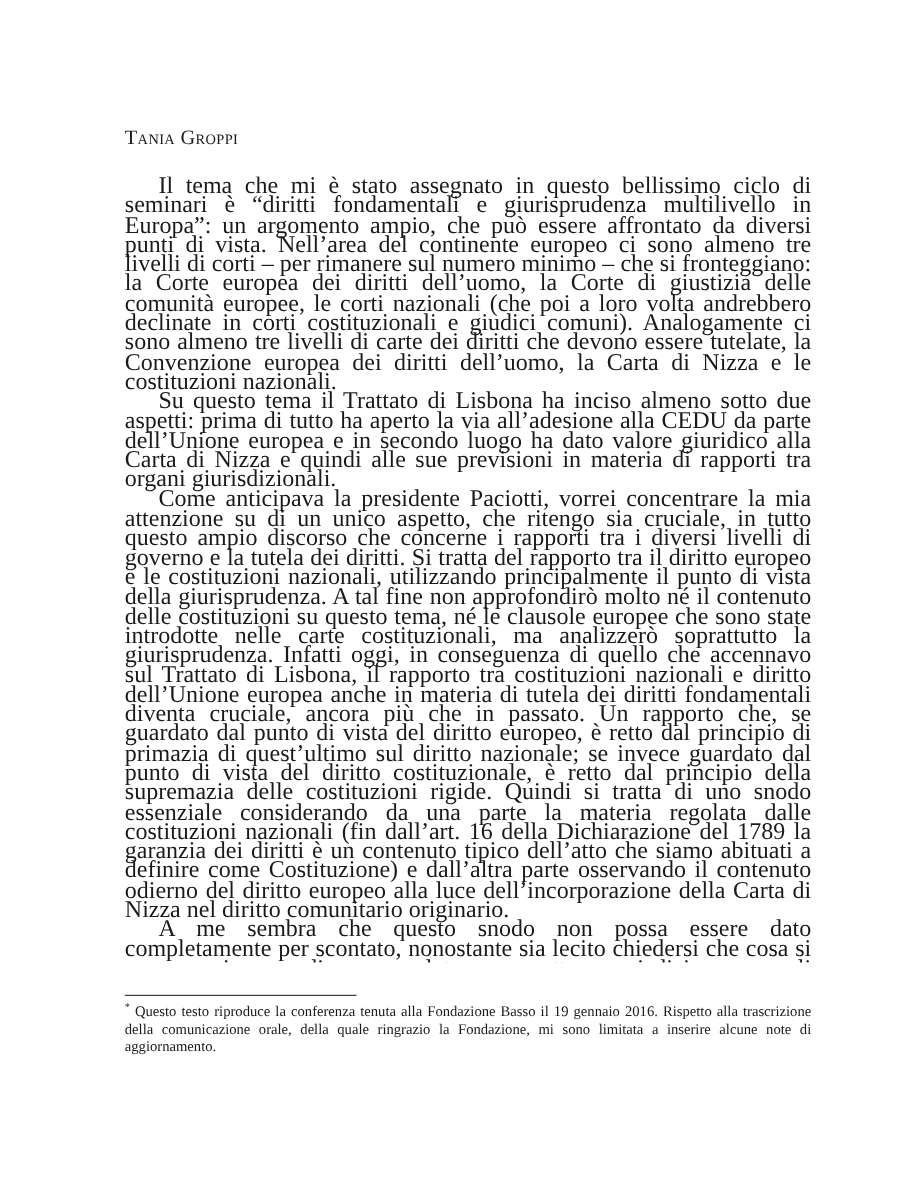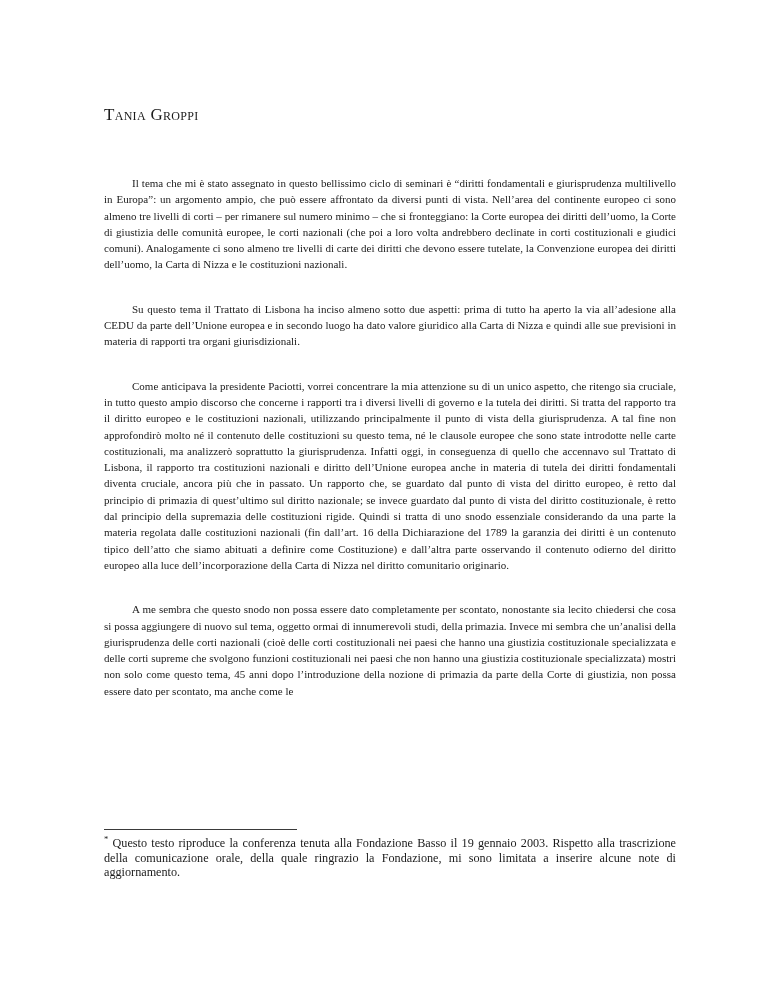--- a/index.html
+++ b/index.html
@@ -40,25 +40,24 @@
     font-size: 11px;
     vertical-align: super;
     line-height: 0;
   }
   .body-text {
     margin-top: 22px;
     height: 655px;
     overflow: hidden;
   }
   .body-text .para {
-    font-size: 11px;
+    font-size: 20px;
     line-height: 16.3px;
     text-align: justify;
     text-indent: 28px;
-    margin-top: 28px;
   }
   .footnote-area {
     position: absolute;
     left: 100px;
     top: 829px;
     width: 572px;
   }
   .footnote-rule {
     width: 193px;
     height: 0;
@@ -89,16 +88,16 @@
     <main class="body-text">
         <p class="para">Il tema che mi è stato assegnato in questo bellissimo ciclo di seminari è “diritti fondamentali e giurisprudenza multilivello in Europa”: un argomento ampio, che può essere affrontato da diversi punti di vista. Nell’area del continente europeo ci sono almeno tre livelli di corti – per rimanere sul numero minimo – che si fronteggiano: la Corte europea dei diritti dell’uomo, la Corte di giustizia delle comunità europee, le corti nazionali (che poi a loro volta andrebbero declinate in corti costituzionali e giudici comuni). Analogamente ci sono almeno tre livelli di carte dei diritti che devono essere tutelate, la Convenzione europea dei diritti dell’uomo, la Carta di Nizza e le costituzioni nazionali.</p>
         <p class="para">Su questo tema il Trattato di Lisbona ha inciso almeno sotto due aspetti: prima di tutto ha aperto la via all’adesione alla CEDU da parte dell’Unione europea e in secondo luogo ha dato valore giuridico alla Carta di Nizza e quindi alle sue previsioni in materia di rapporti tra organi giurisdizionali.</p>
         <p class="para">Come anticipava la presidente Paciotti, vorrei concentrare la mia attenzione su di un unico aspetto, che ritengo sia cruciale, in tutto questo ampio discorso che concerne i rapporti tra i diversi livelli di governo e la tutela dei diritti. Si tratta del rapporto tra il diritto europeo e le costituzioni nazionali, utilizzando principalmente il punto di vista della giurisprudenza. A tal fine non approfondirò molto né il contenuto delle costituzioni su questo tema, né le clausole europee che sono state introdotte nelle carte costituzionali, ma analizzerò soprattutto la giurisprudenza. Infatti oggi, in conseguenza di quello che accennavo sul Trattato di Lisbona, il rapporto tra costituzioni nazionali e diritto dell’Unione europea anche in materia di tutela dei diritti fondamentali diventa cruciale, ancora più che in passato. Un rapporto che, se guardato dal punto di vista del diritto europeo, è retto dal principio di primazia di quest’ultimo sul diritto nazionale; se invece guardato dal punto di vista del diritto costituzionale, è retto dal principio della supremazia delle costituzioni rigide. Quindi si tratta di uno snodo essenziale considerando da una parte la materia regolata dalle costituzioni nazionali (fin dall’art. 16 della Dichiarazione del 1789 la garanzia dei diritti è un contenuto tipico dell’atto che siamo abituati a definire come Costituzione) e dall’altra parte osservando il contenuto odierno del diritto europeo alla luce dell’incorporazione della Carta di Nizza nel diritto comunitario originario.</p>
         <p class="para">A me sembra che questo snodo non possa essere dato completamente per scontato, nonostante sia lecito chiedersi che cosa si possa aggiungere di nuovo sul tema, oggetto ormai di innumerevoli studi, della primazia. Invece mi sembra che un’analisi della giurisprudenza delle corti nazionali (cioè delle corti costituzionali nei paesi che hanno una giustizia costituzionale specializzata e delle corti supreme che svolgono funzioni costituzionali nei paesi che non hanno una giustizia costituzionale specializzata) mostri non solo come questo tema, 45 anni dopo l’introduzione della nozione di primazia da parte della Corte di giustizia, non possa essere dato per scontato, ma anche come le</p>
       </main>
   </div>
 
   <footer class="footnote-area">
     <div class="footnote-rule"></div>
-    <p class="footnote"><sup>*</sup> <span>Questo testo riproduce la conferenza tenuta alla Fondazione Basso il 19 gennaio 2003. Rispetto alla trascrizione della comunicazione orale, della quale ringrazio la Fondazione, mi sono limitata a inserire alcune note di aggiornamento.</span></p>
+    <p class="footnote"><sup>*</sup> <span>Questo testo riproduce la conferenza tenuta alla Fondazione Basso il 19 gennaio 2016. Rispetto alla trascrizione della comunicazione orale, della quale ringrazio la Fondazione, mi sono limitata a inserire alcune note di aggiornamento.</span></p>
   </footer>
 
 </div>
 
 </body></html>

